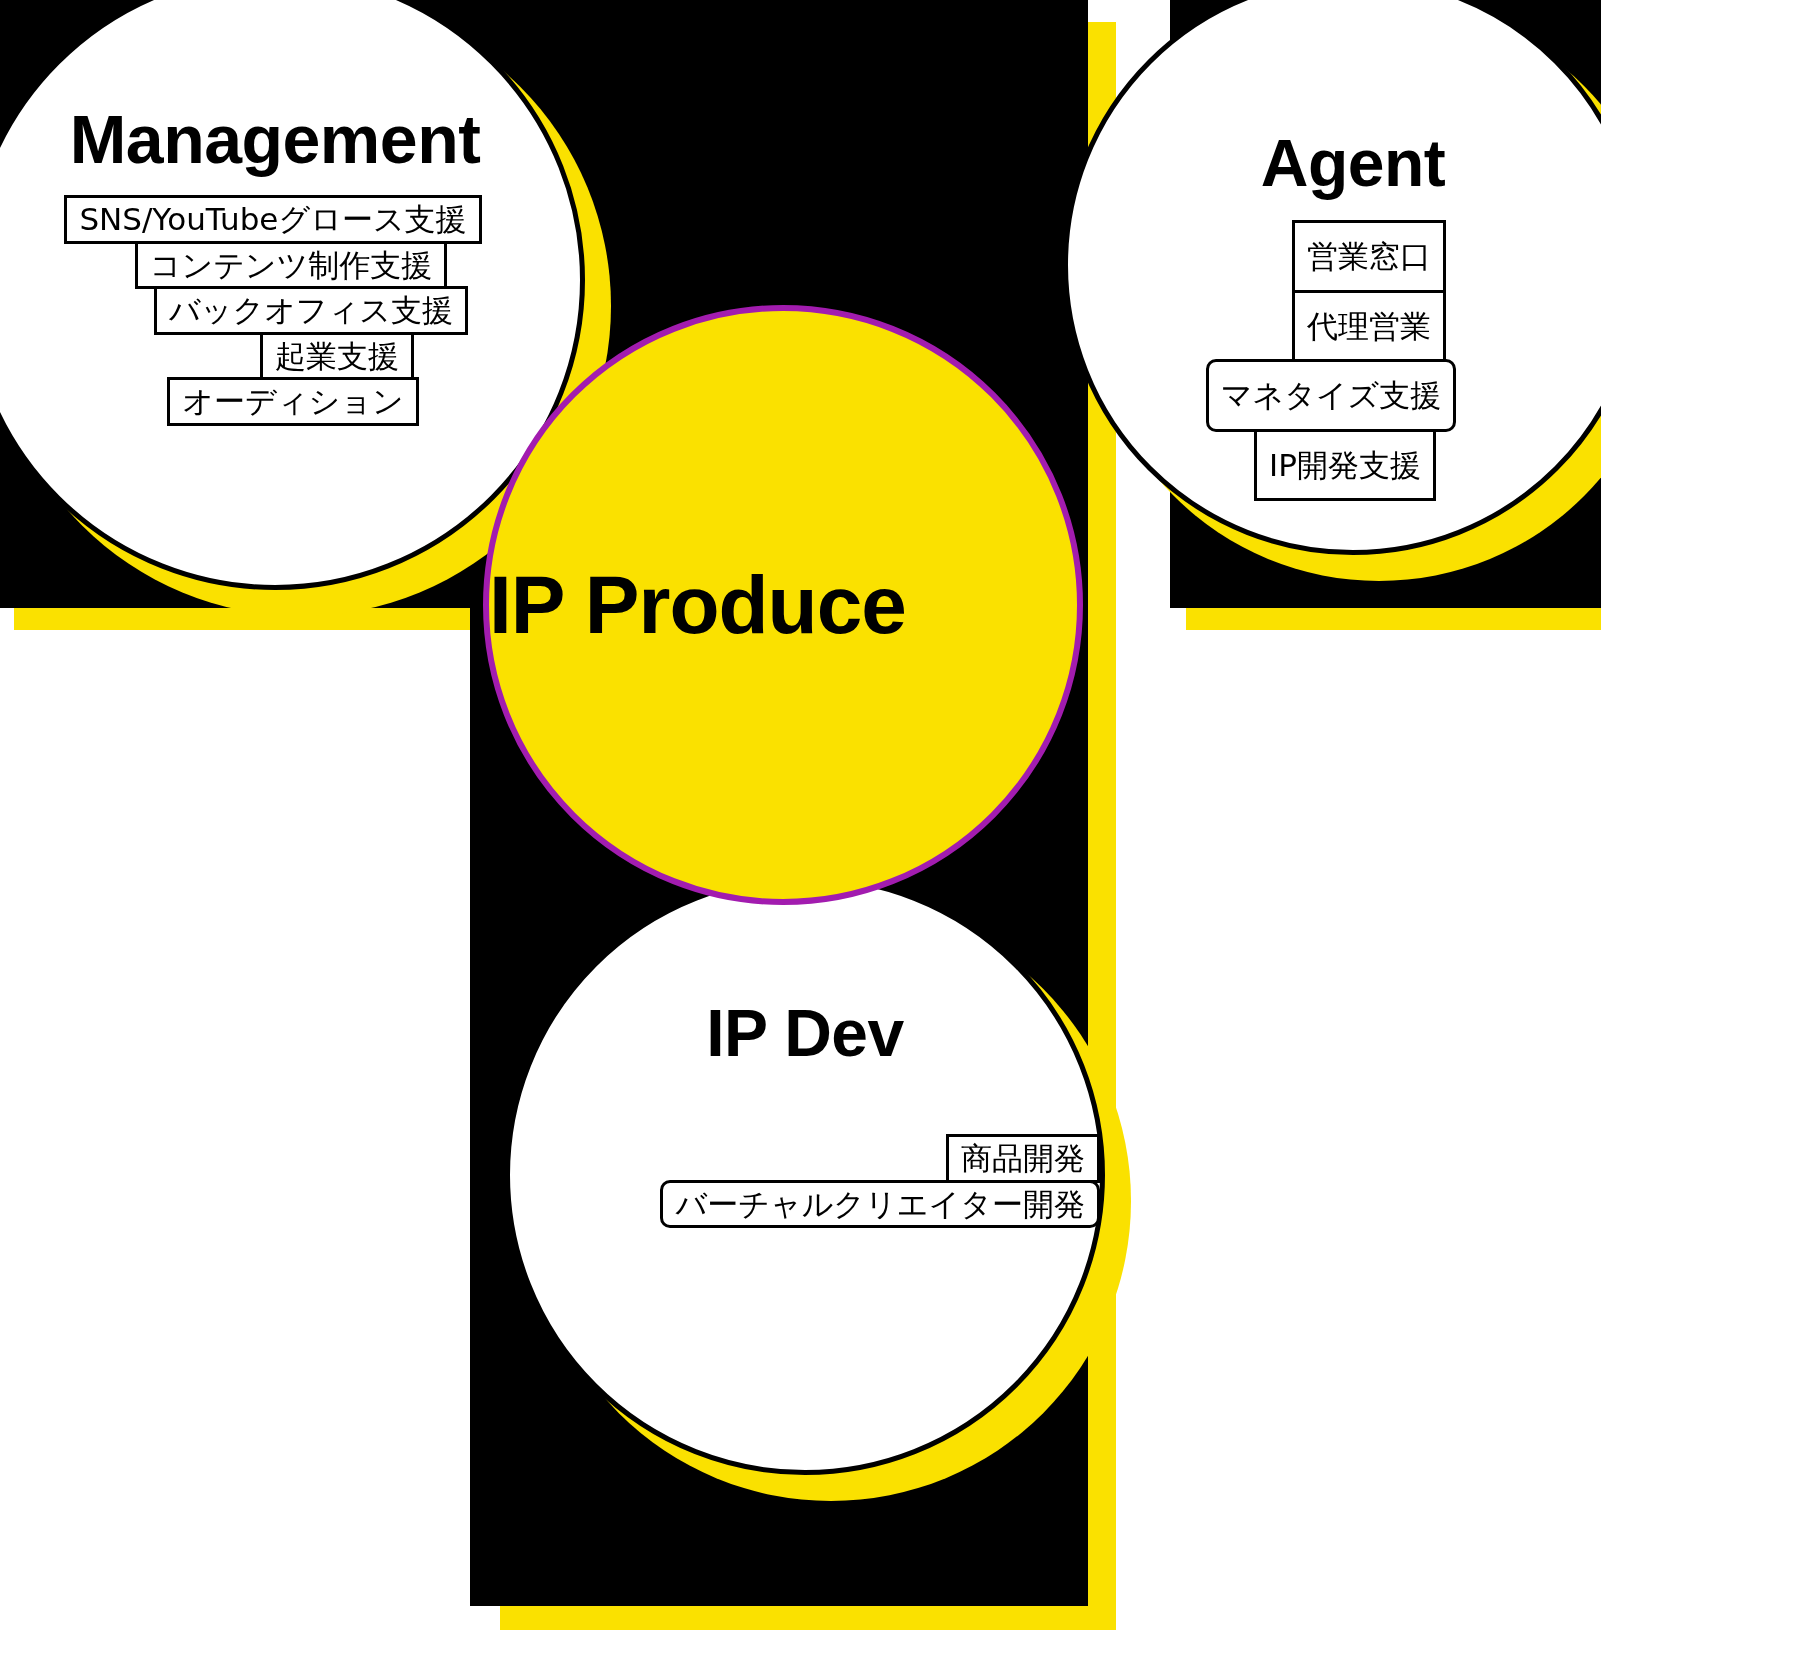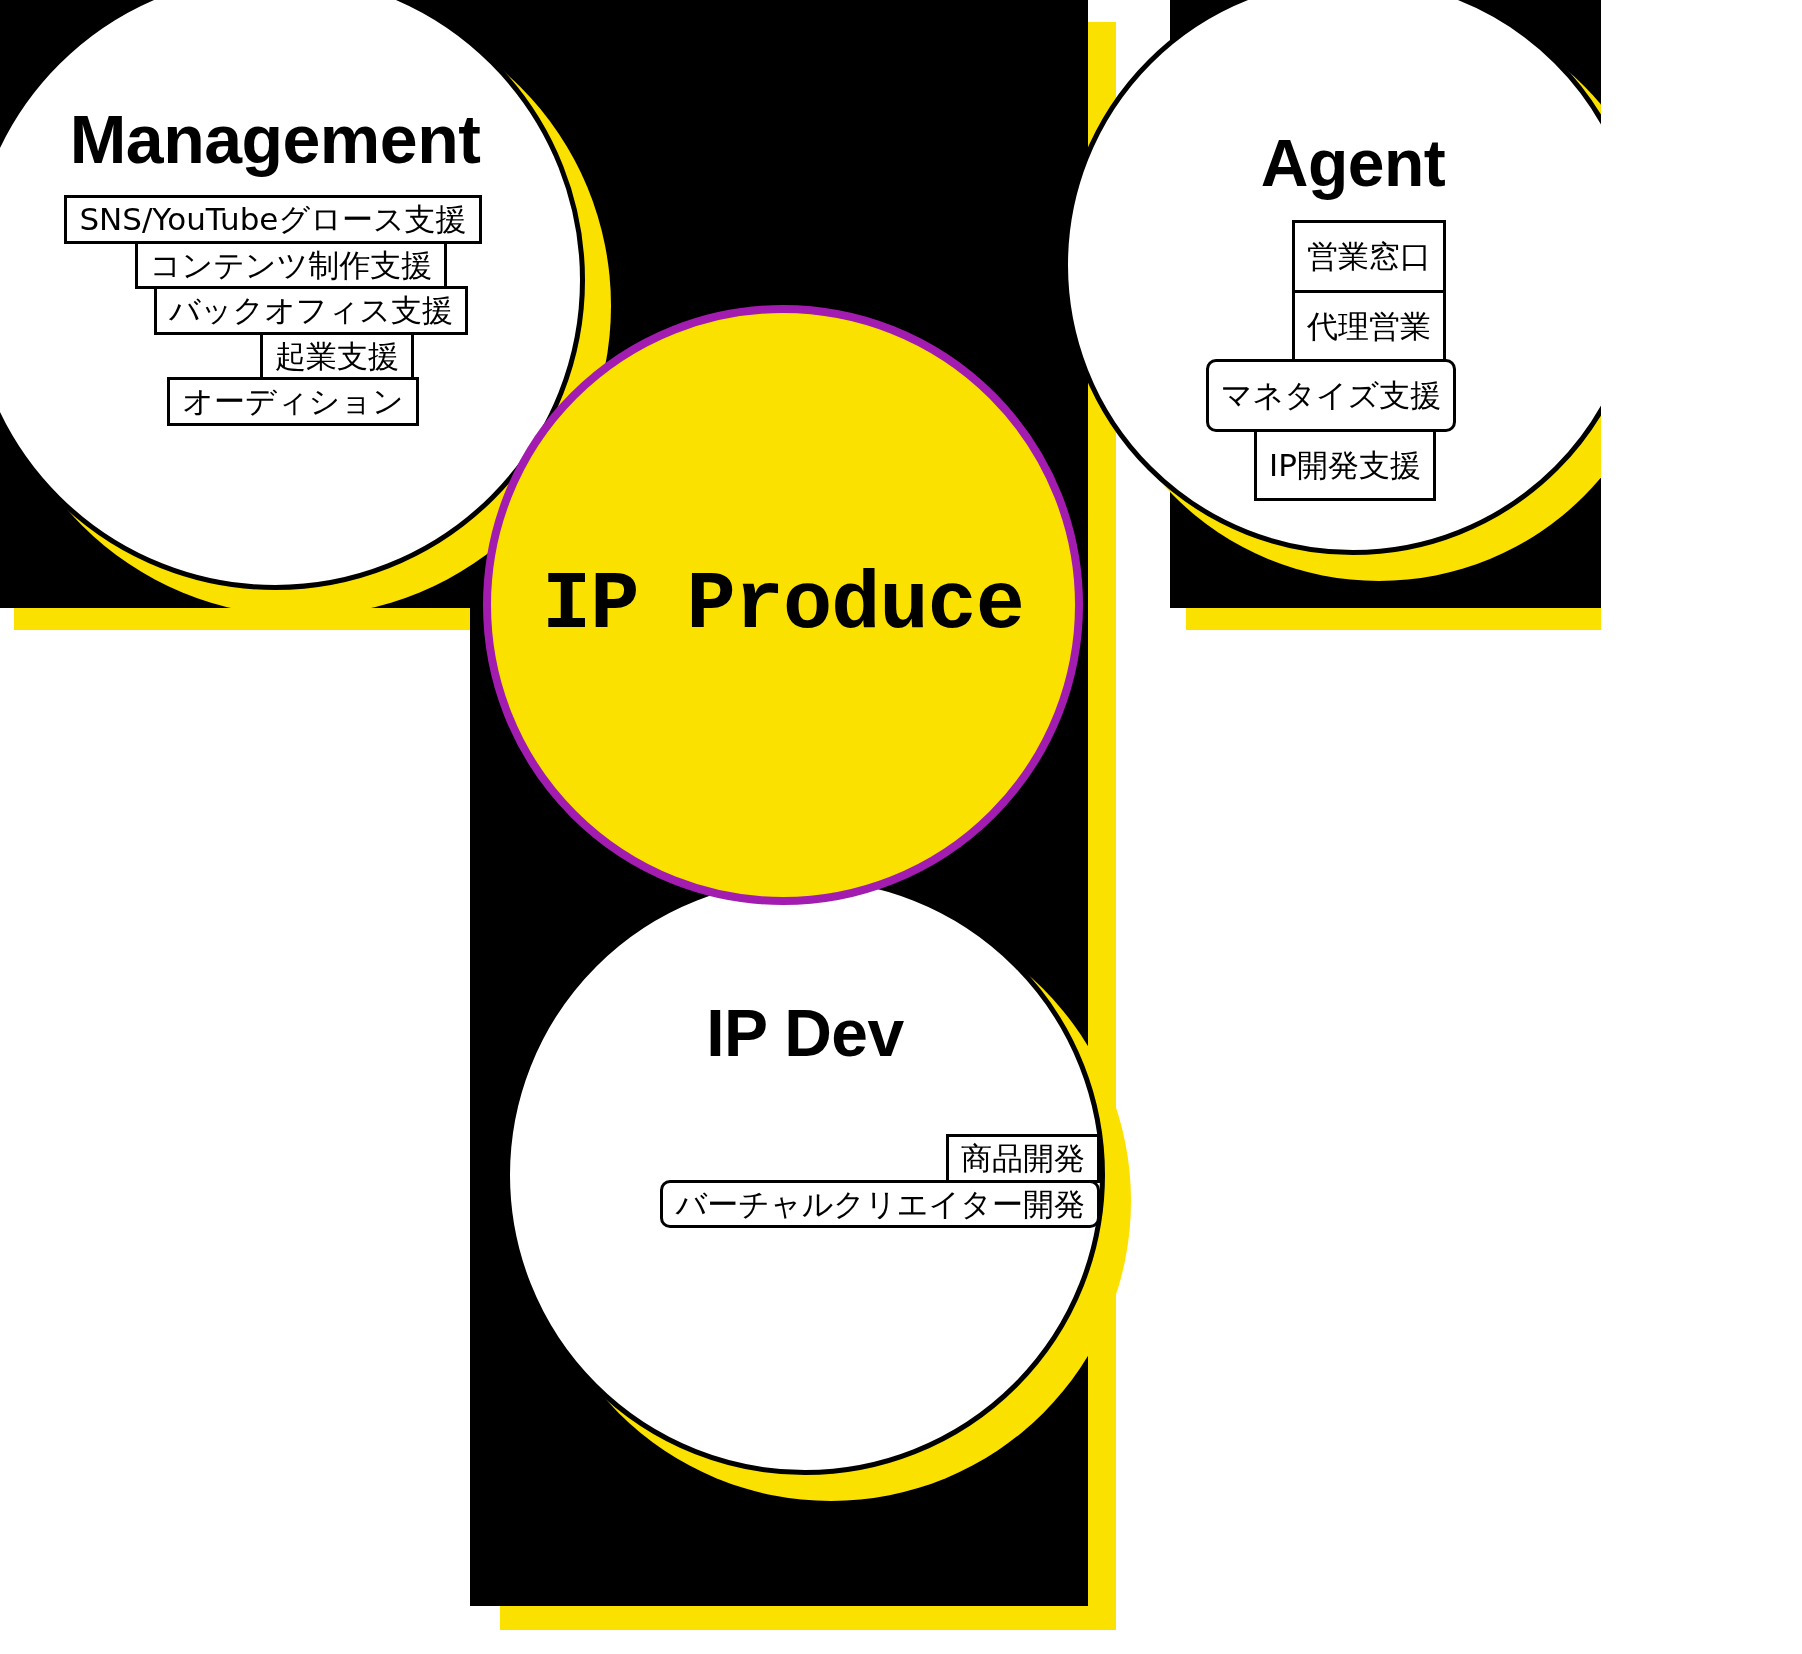--- a/index.html
+++ b/index.html
@@ -65,26 +65,25 @@
     white-space:nowrap;
     line-height:1.05;
     position:relative;
   }
 
   
   #center-circle {
     position:absolute;
     border-radius:50%;
     background:#FAE100;
-    border:8px solid #a21caf;
+    border:6px solid #a21caf;
     display:flex;
     align-items:center;
-    justify-content:center;
+    justify-content:flex-start;
     z-index:30;
-    font-family:Liberation Mono, monospace;
   }
   #center-label {
     font-size:82px;
     font-weight:800;
     color:#000;
     letter-spacing:-1px;
     white-space:nowrap;
   }
 
   

